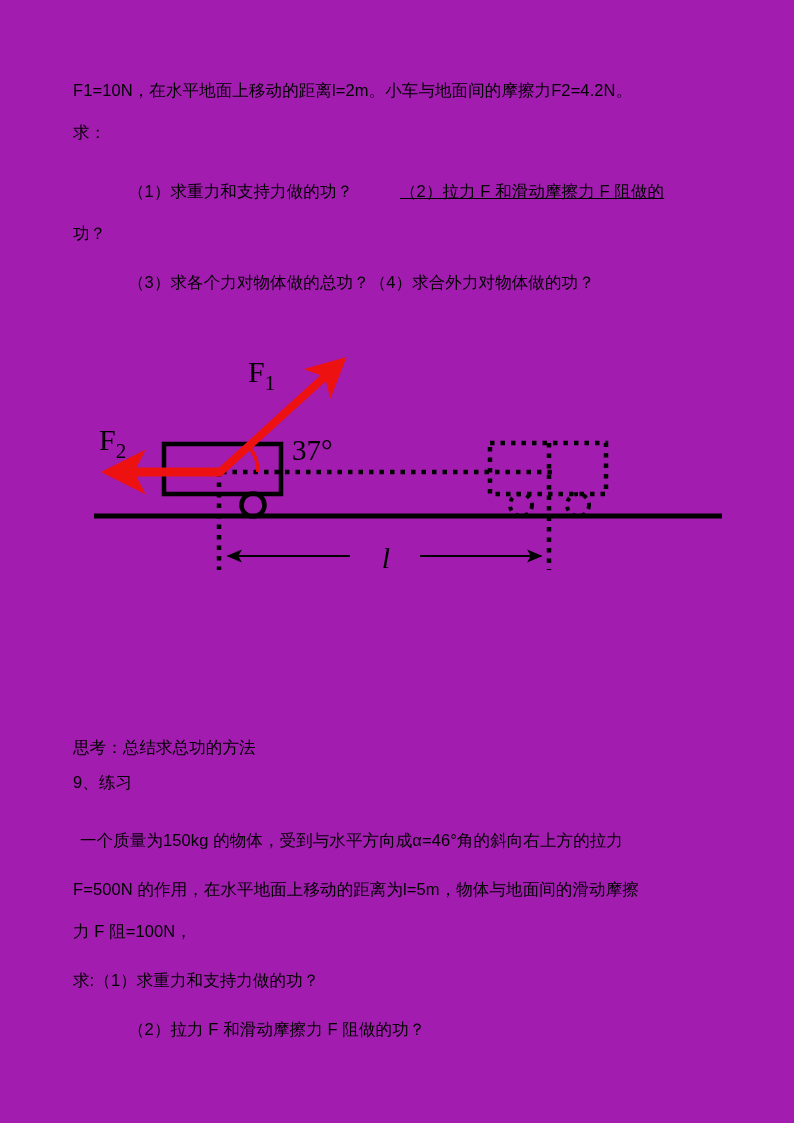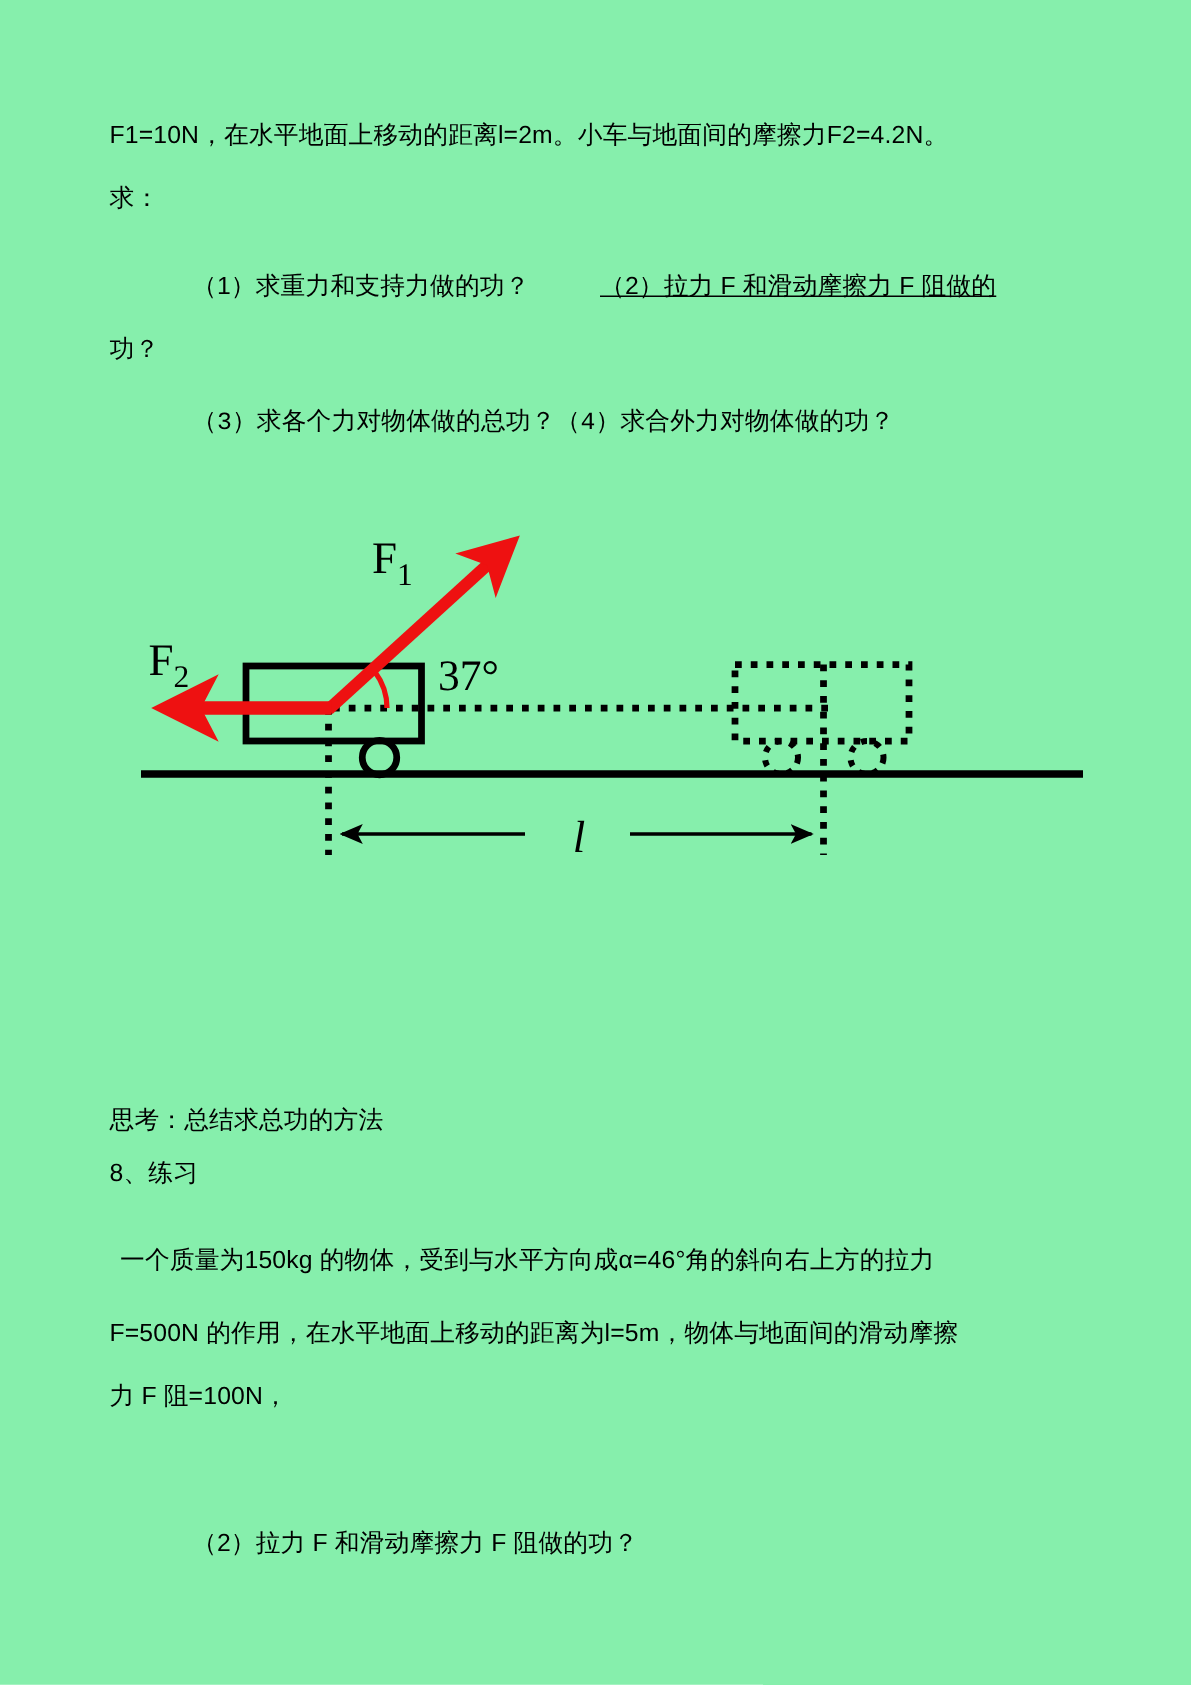--- a/index.html
+++ b/index.html
@@ -13,40 +13,40 @@
     font-family: "Liberation Sans", sans-serif;
     color: #000000;
     overflow: hidden;
     position: relative;
   }
 
   #page {
     position: relative;
     width: 794px;
     height: 1123px;
-    background: #86efac;
+    background: #a21caf;
   }
 
   
   .txt {
     position: absolute;
     font-family: "Liberation Sans", sans-serif;
     font-size: 16.5px;
     line-height: 1.25;
     color: #000000;
     white-space: pre;
     letter-spacing: 0.1px;
   }
 
   .t-l1  { left: 73px;  top: 80px;  }
   .t-l2  { left: 73px;  top: 122px; }
   .t-l3a { left: 128px; top: 181px; }
   .t-l3b { left: 400px; top: 181px; text-decoration: underline; }
   .t-l4  { left: 73px;  top: 223px; }
-  .t-l5  { left: 128px; top: 272px; font-family: Liberation Mono, monospace; }
+  .t-l5  { left: 128px; top: 272px; }
   .t-l6  { left: 73px;  top: 737px; }
   .t-l7  { left: 73px;  top: 772px; }
   .t-l8  { left: 80px;  top: 830px; }
   .t-l9  { left: 73px;  top: 879px; }
   .t-l10 { left: 73px;  top: 921px; }
   .t-l11 { left: 73px;  top: 970px; }
   .t-l12 { left: 128px; top: 1019px; }
 
   
   #figure {
@@ -122,19 +122,20 @@
 
       <text x="292" y="130" font-family="'Liberation Serif', serif" font-size="29" fill="#000000">37°</text>
 
       <line x1="350" y1="226" x2="228" y2="226" stroke="#000000" stroke-width="2.2" marker-end="url(#blkhead)"></line>
       <line x1="420" y1="226" x2="541" y2="226" stroke="#000000" stroke-width="2.2" marker-end="url(#blkhead)"></line>
       <text x="386" y="238" text-anchor="middle" font-family="'Liberation Serif', serif" font-style="italic" font-size="30" fill="#000000">l</text>
     </svg>
   </div>
 
   <div class="txt t-l6">思考：总结求总功的方法</div>
-  <div class="txt t-l7">8、练习</div>
+  <div class="txt t-l7">9、练习</div>
   <div class="txt t-l8">一个质量为150kg 的物体，受到与水平方向成α=46°角的斜向右上方的拉力</div>
   <div class="txt t-l9">F=500N 的作用，在水平地面上移动的距离为l=5m，物体与地面间的滑动摩擦</div>
   <div class="txt t-l10">力 F 阻=100N，</div>
+  <div class="txt t-l11">求:（1）求重力和支持力做的功？</div>
   <div class="txt t-l12">（2）拉力 F 和滑动摩擦力 F 阻做的功？</div>
 
 </div>
 
 </body></html>

